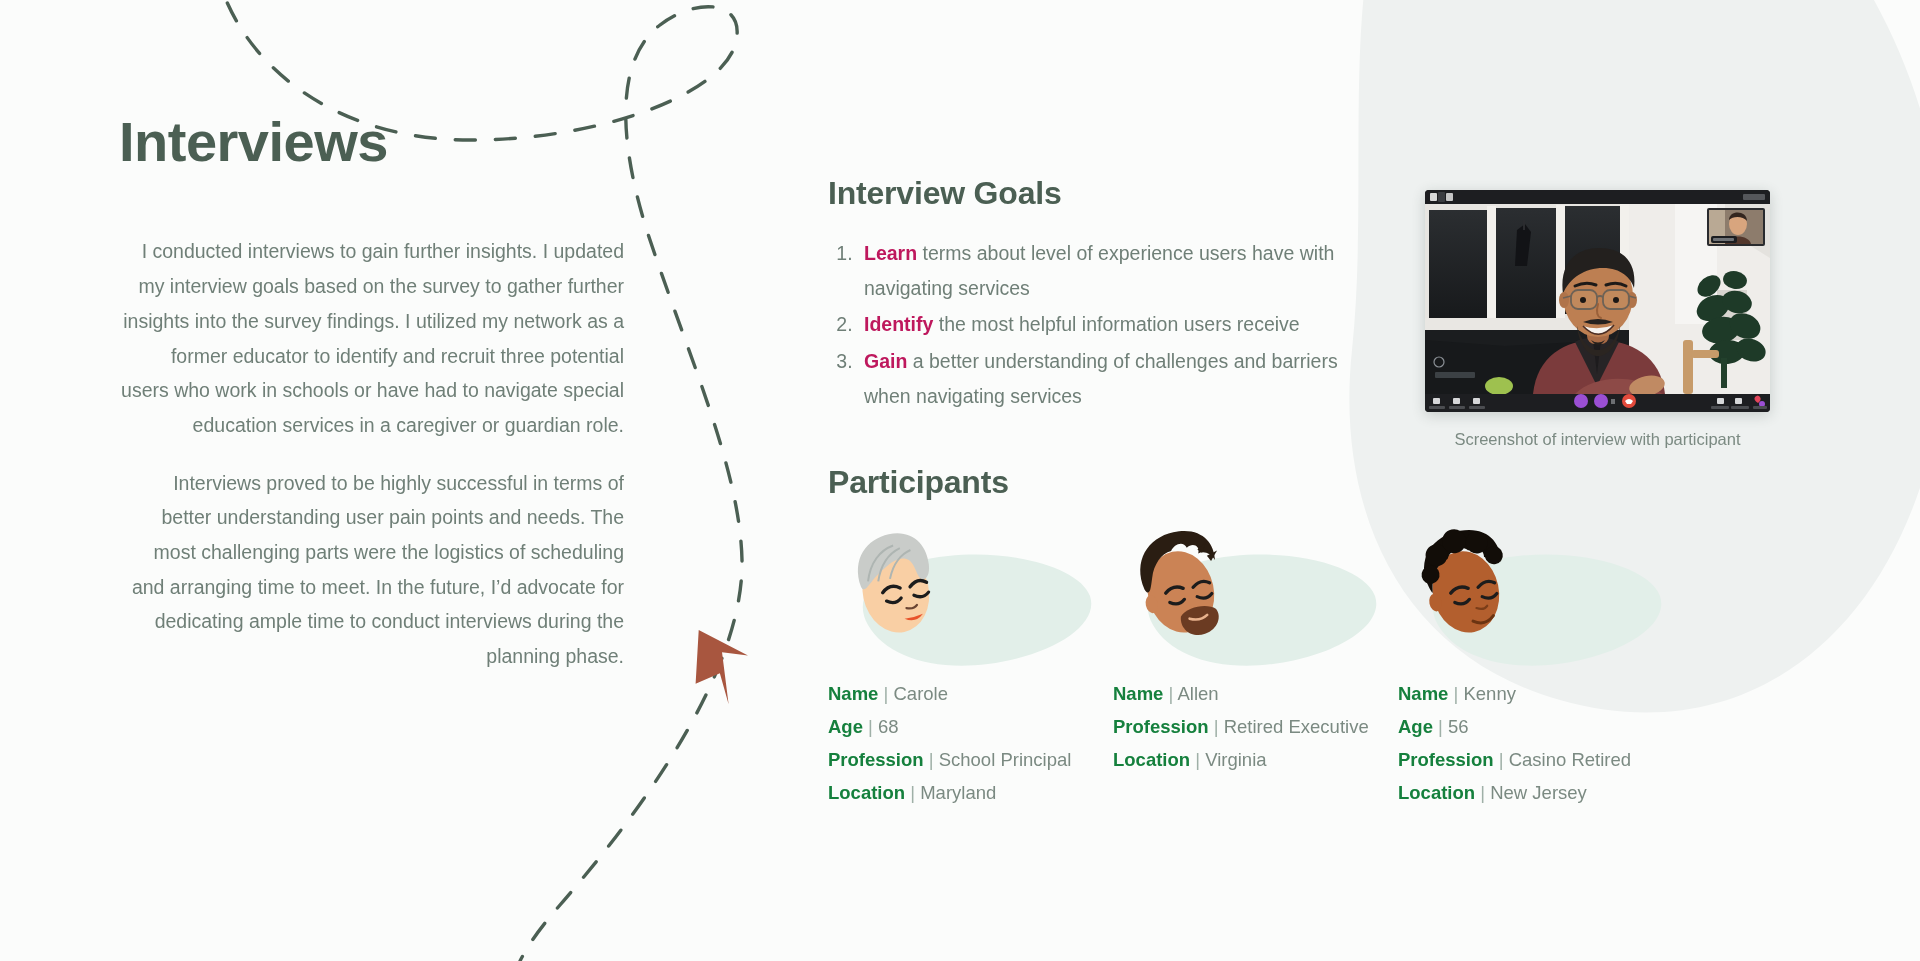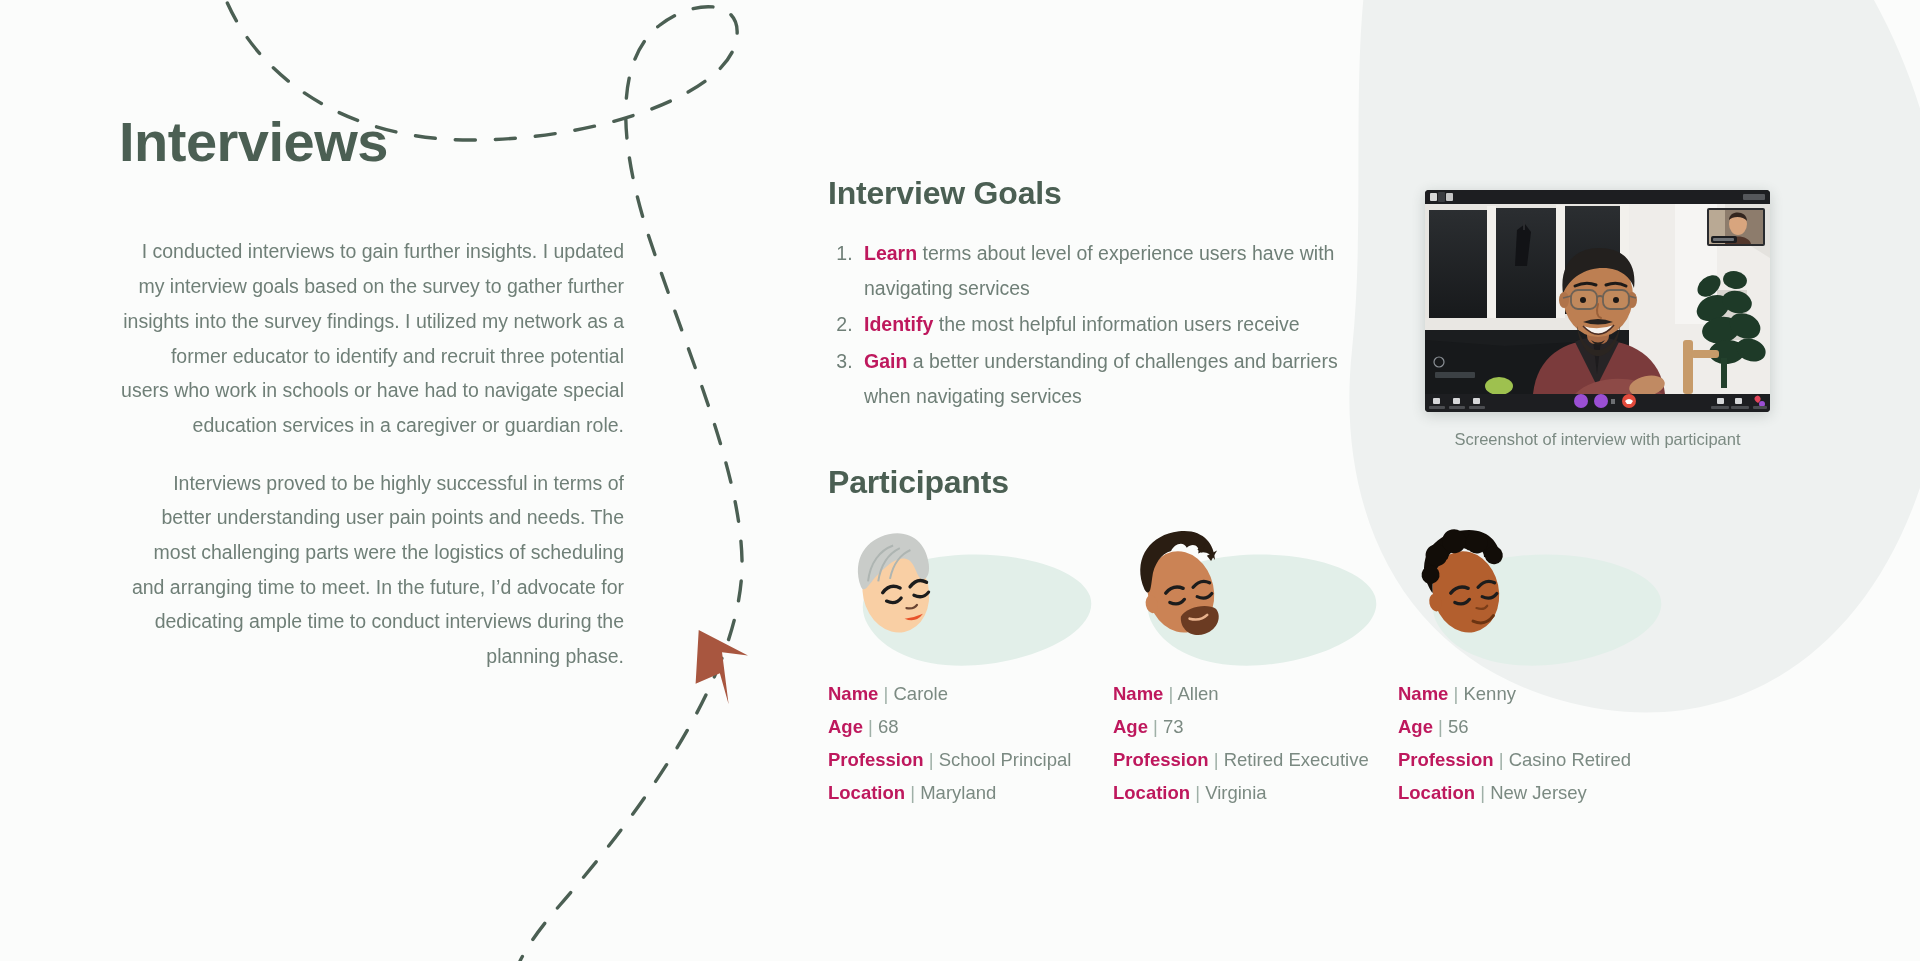--- a/index.html
+++ b/index.html
@@ -131,21 +131,21 @@
     width: 118px; height: 130px;
   }
 
   .p-info {
     margin-top: 8px;
     font-size: 18.5px;
     line-height: 1.78;
     color: #7b8a82;
     width: 265px;
   }
-  .p-info .lbl { font-weight: 700; color: #be185d; }
+  .p-info .lbl { font-weight: 700; color: #15803d; }
   .p-info .sep { color: #9fb0a7; }
 
   
   .video-col {
     position: absolute;
     left: 1425px;
     top: 190px;
     width: 345px;
   }
   .video-frame {
@@ -271,25 +271,20 @@
             <path d="M62,100 q10,5 18,0" stroke="#e8b28d" stroke-width="2.6" fill="none" stroke-linecap="round"></path>
             <ellipse cx="28" cy="78" rx="6" ry="9" fill="#cb8355"></ellipse>
           </g>
         </svg>
       </div>
       <div class="p-info">
         <div>
           <span class="lbl">Name</span>
           <span class="sep">|</span>
           <span>Allen</span>
-        </div>
-        <div>
-          <span class="lbl">Age</span>
-          <span class="sep">|</span>
-          <span>73</span>
         </div>
         <div>
           <span class="lbl">Profession</span>
           <span class="sep">|</span>
           <span>Retired Executive</span>
         </div>
         <div>
           <span class="lbl">Location</span>
           <span class="sep">|</span>
           <span>Virginia</span>

